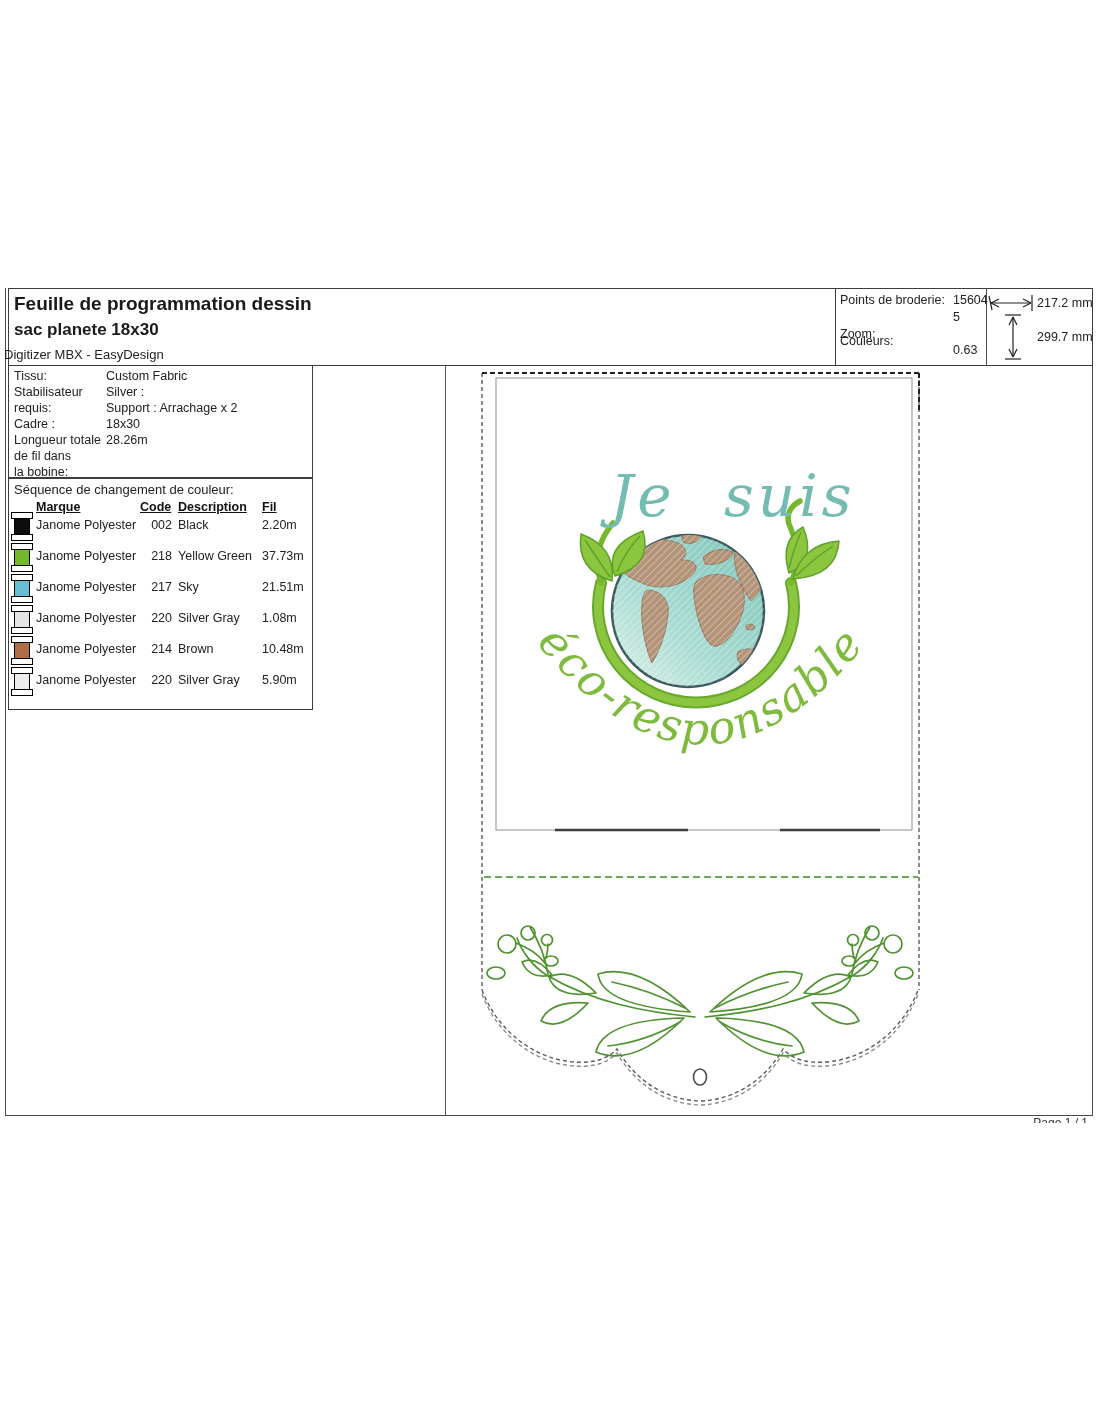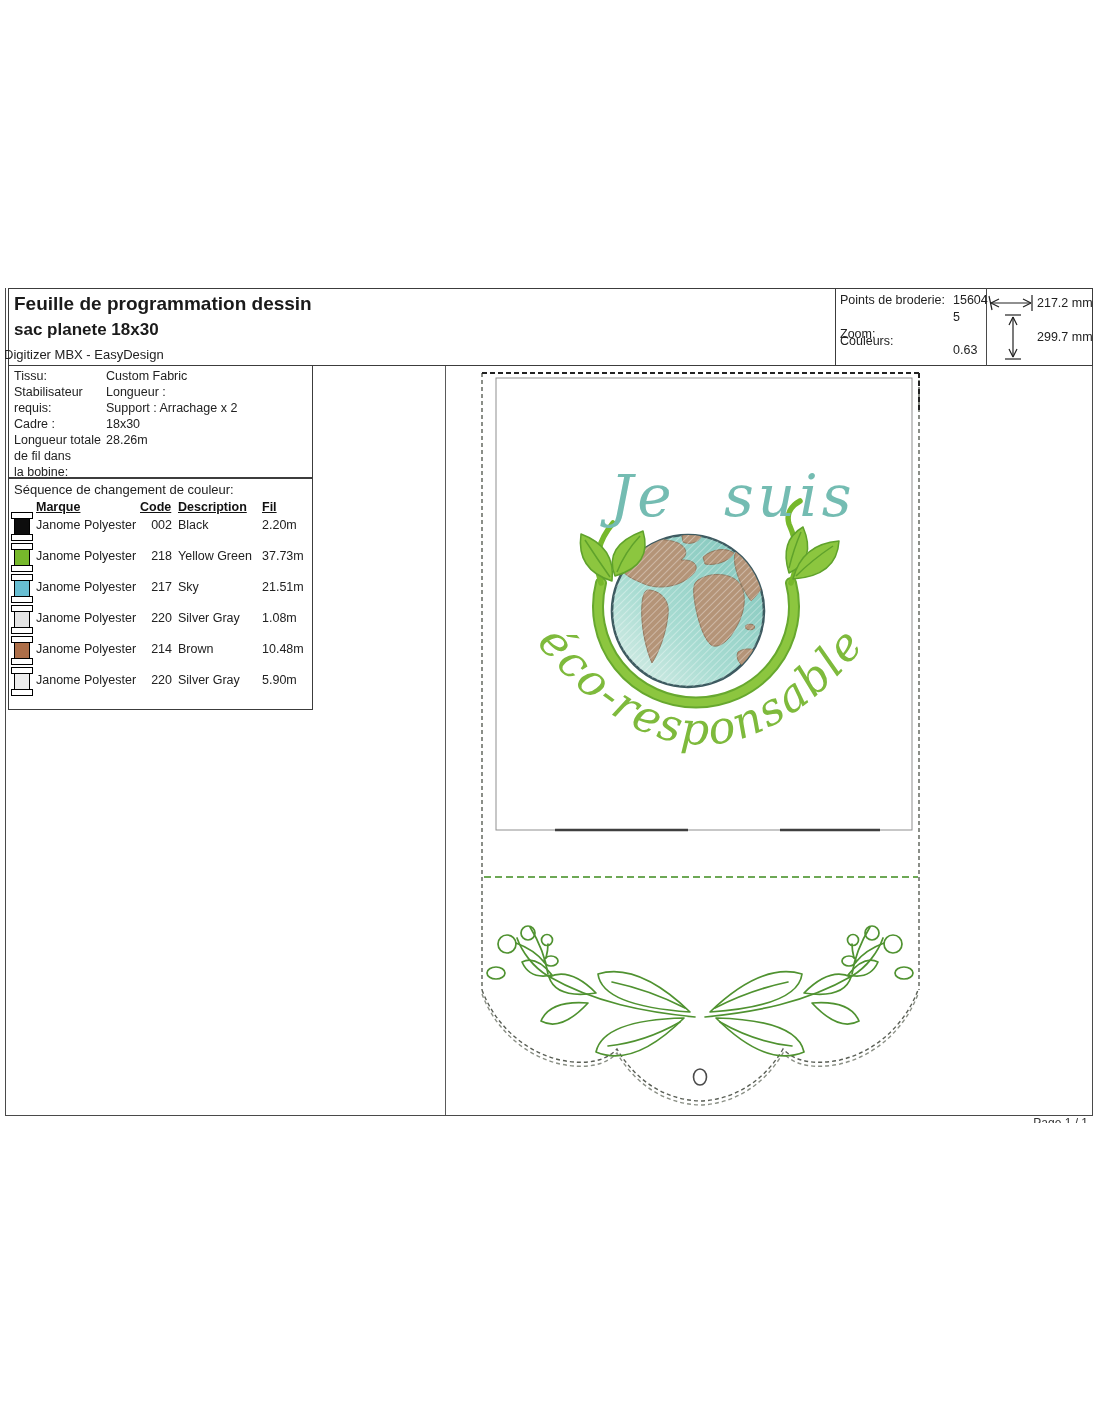--- a/index.html
+++ b/index.html
@@ -63,21 +63,21 @@
       <path d="M25,67 l-4,-8 M25,67 l4,-8"></path>
     </g>
   </svg>
   <div class="t lbl" style="left:1037px;top:296px;">217.2 mm</div>
   <div class="t lbl" style="left:1037px;top:330px;">299.7 mm</div>
 
   <div class="box" style="left:8px;top:365px;width:305px;height:113px;"></div>
   <div class="t lbl" style="left:14px;top:369px;">Tissu:</div>
   <div class="t lbl" style="left:106px;top:369px;">Custom Fabric</div>
   <div class="t lbl" style="left:14px;top:385px;">Stabilisateur</div>
-  <div class="t lbl" style="left:106px;top:385px;">Longueur :</div>
+  <div class="t lbl" style="left:106px;top:385px;">Silver :</div>
   <div class="t lbl" style="left:14px;top:401px;">requis:</div>
   <div class="t lbl" style="left:106px;top:401px;">Support : Arrachage x 2</div>
   <div class="t lbl" style="left:14px;top:417px;">Cadre :</div>
   <div class="t lbl" style="left:106px;top:417px;">18x30</div>
   <div class="t lbl" style="left:14px;top:433px;">Longueur totale</div>
   <div class="t lbl" style="left:106px;top:433px;">28.26m</div>
   <div class="t lbl" style="left:14px;top:449px;">de fil dans</div>
   <div class="t lbl" style="left:14px;top:465px;">la bobine:</div>
 
   <div class="box" style="left:8px;top:478px;width:305px;height:232px;"></div>

